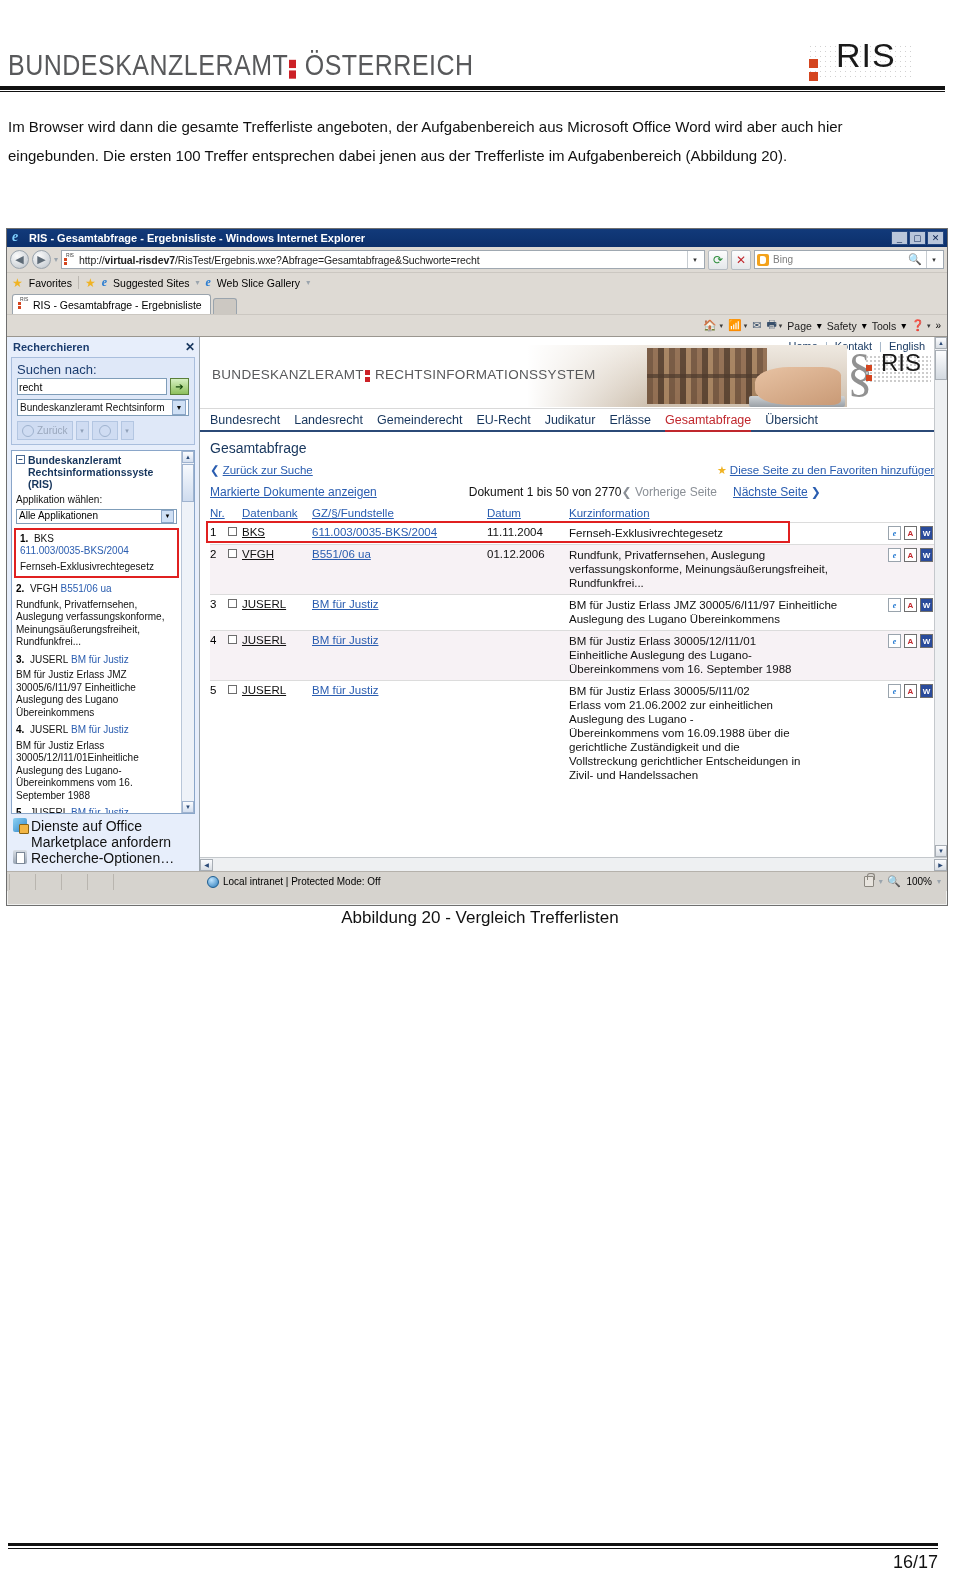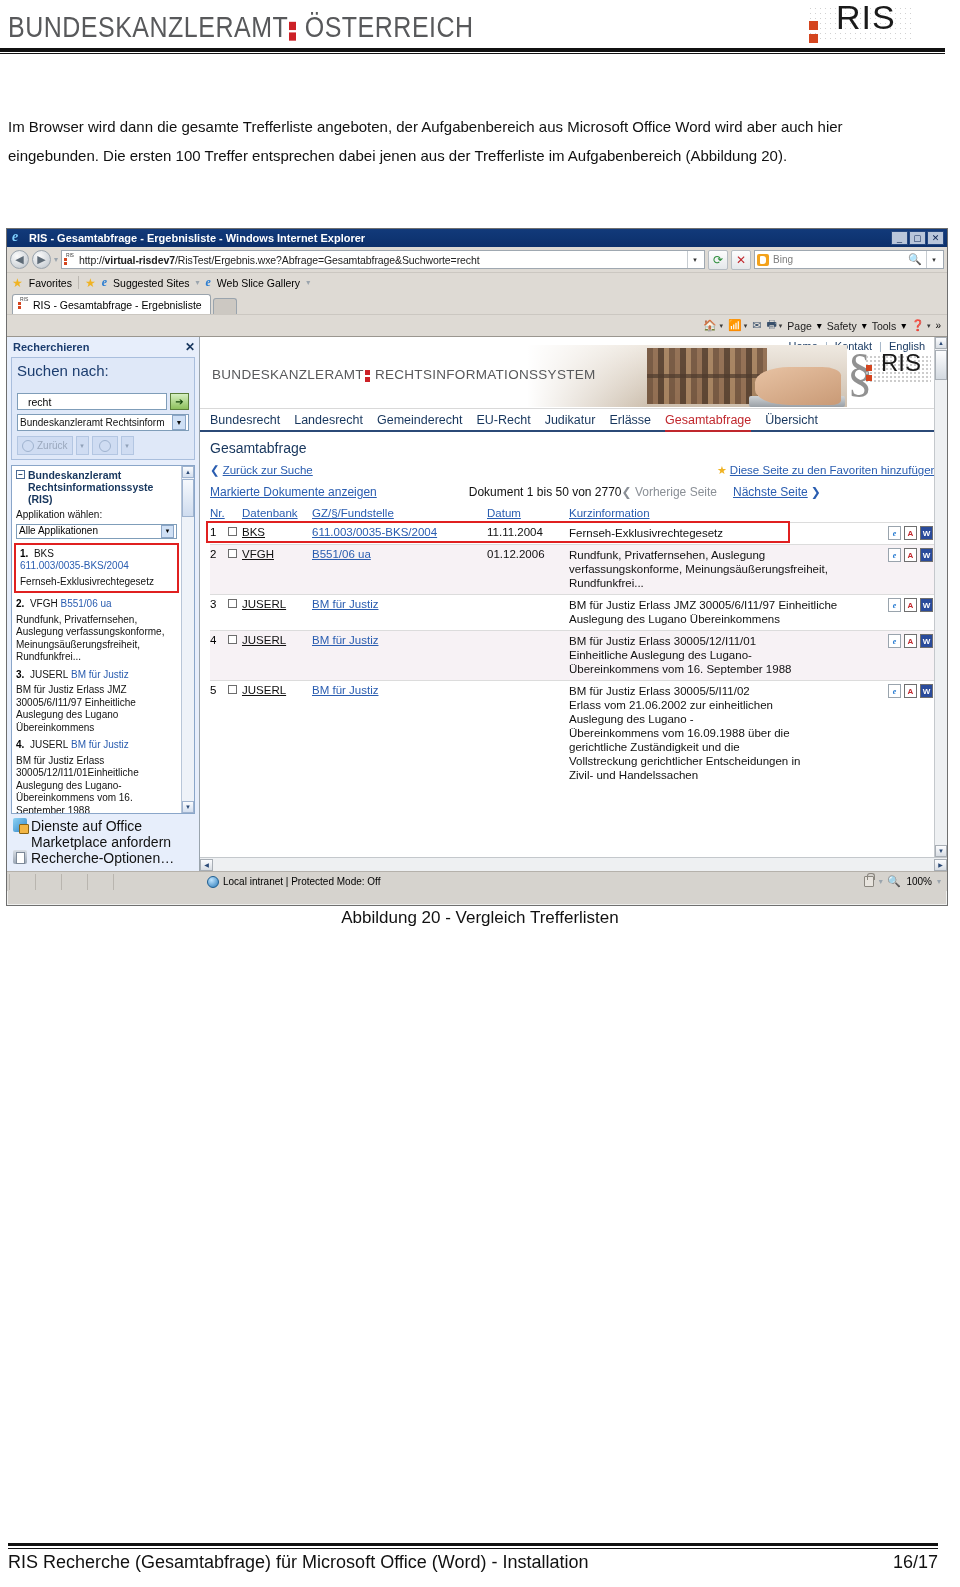--- a/index.html
+++ b/index.html
@@ -4,21 +4,21 @@
 <style>
   * { box-sizing: border-box; }
   html, body { margin:0; padding:0; }
   body {
     width:960px; height:1587px; background:#ffffff;
     font-family:"Liberation Sans", sans-serif;
     color:#000; position:relative; overflow:hidden;
   }
 
   
-  .doc-header { position:relative; height:58px; }
+  .doc-header { position:relative; height:58px;margin-top:38px; }
   .bka-logo {
     position:absolute; left:8px; top:10px;
     font-size:25px; letter-spacing:0.5px; color:#58595b;
     font-family:"Liberation Sans", sans-serif; font-weight:400;
     transform:scaleY(1.18); transform-origin:left top;
     white-space:nowrap;
   }
   .bka-dots { display:inline-block; width:9px; position:relative; vertical-align:baseline; }
   .bka-dots i { position:absolute; width:7px; height:7px; background:#cc2127; display:block; left:1px; }
   .bka-dots i.d1 { top:-13px; }
@@ -147,25 +147,25 @@
 
   
   .taskpane {
     width:193px; flex:none; background:#e7eefb; border-right:1px solid #9aa4ad;
     display:flex; flex-direction:column;
   }
   .tp-head { display:flex; align-items:center; padding:3px 4px 3px 6px; background:#e7eefb;}
   .tp-head .t { font-size:11px; font-weight:bold; color:#1b3c6e; }
   .tp-head .x { margin-left:auto; font-size:12px; font-weight:bold; color:#17365d; }
   .tp-body { margin:0 4px; background:#dfe8f8; border:1px solid #a9bedd; padding:4px 5px; }
-  .tp-label { font-size:15px; color:#1b3c6e; margin-bottom:14px; }
+  .tp-label { font-size:13px; color:#1b3c6e; margin-bottom:1px; }
   .tp-searchrow { display:flex; gap:3px; }
   .tp-input {
     flex:1; height:17px; background:#fff; border:1px solid #7f9db9; font-size:10.5px;
-    display:flex; align-items:center; padding:0 10px; color:#000;
+    display:flex; align-items:center; padding:0 1px; color:#000;
   }
   .tp-go {
     width:19px; height:17px; border:1px solid #5a7f3a; background:linear-gradient(#d6f0c2,#8dc05c);
     display:flex; align-items:center; justify-content:center; color:#14460a; font-size:10px;
   }
   .tp-select {
     margin-top:4px; height:17px; background:#fff; border:1px solid #7f9db9;
     display:flex; align-items:center; font-size:10px; padding:0 2px; color:#111;
   }
   .tp-select .cv { margin-left:auto; width:14px; height:15px; background:#cfe0f5; border:1px solid #8ba6c7; display:flex; align-items:center; justify-content:center; font-size:7px;}
@@ -727,15 +727,14 @@
   </div>
 </div>
 
 <div class="caption">
   <span class="inner">Abbildung 20 - Vergleich Trefferlisten</span>
 </div>
 
 <div class="footer-rule"></div>
 <div class="footer-rule2"></div>
 <div class="footer">
-  <span>RIS Recherche (Gesamtabfrage) für Microsoft Office (Word) - Installation</span>
   <span class="pg">16/17</span>
 </div>
 
 </body></html>

